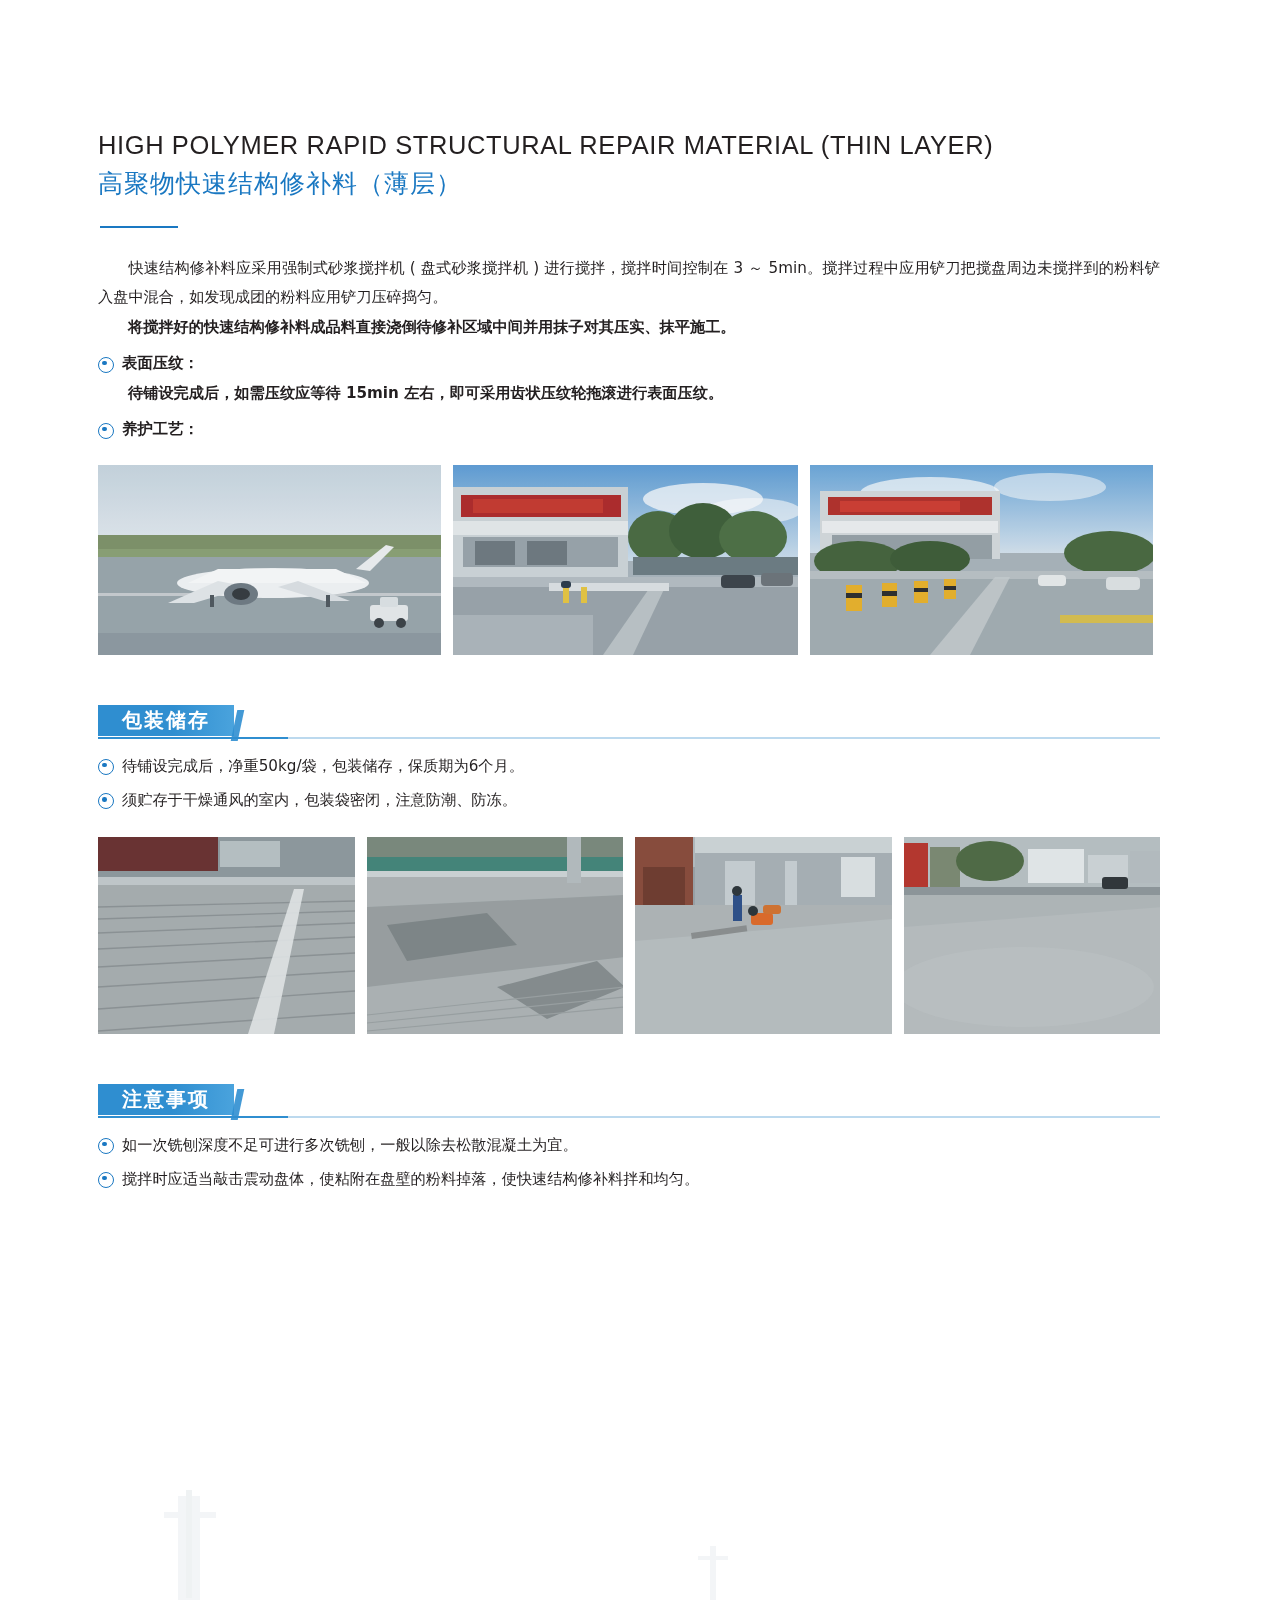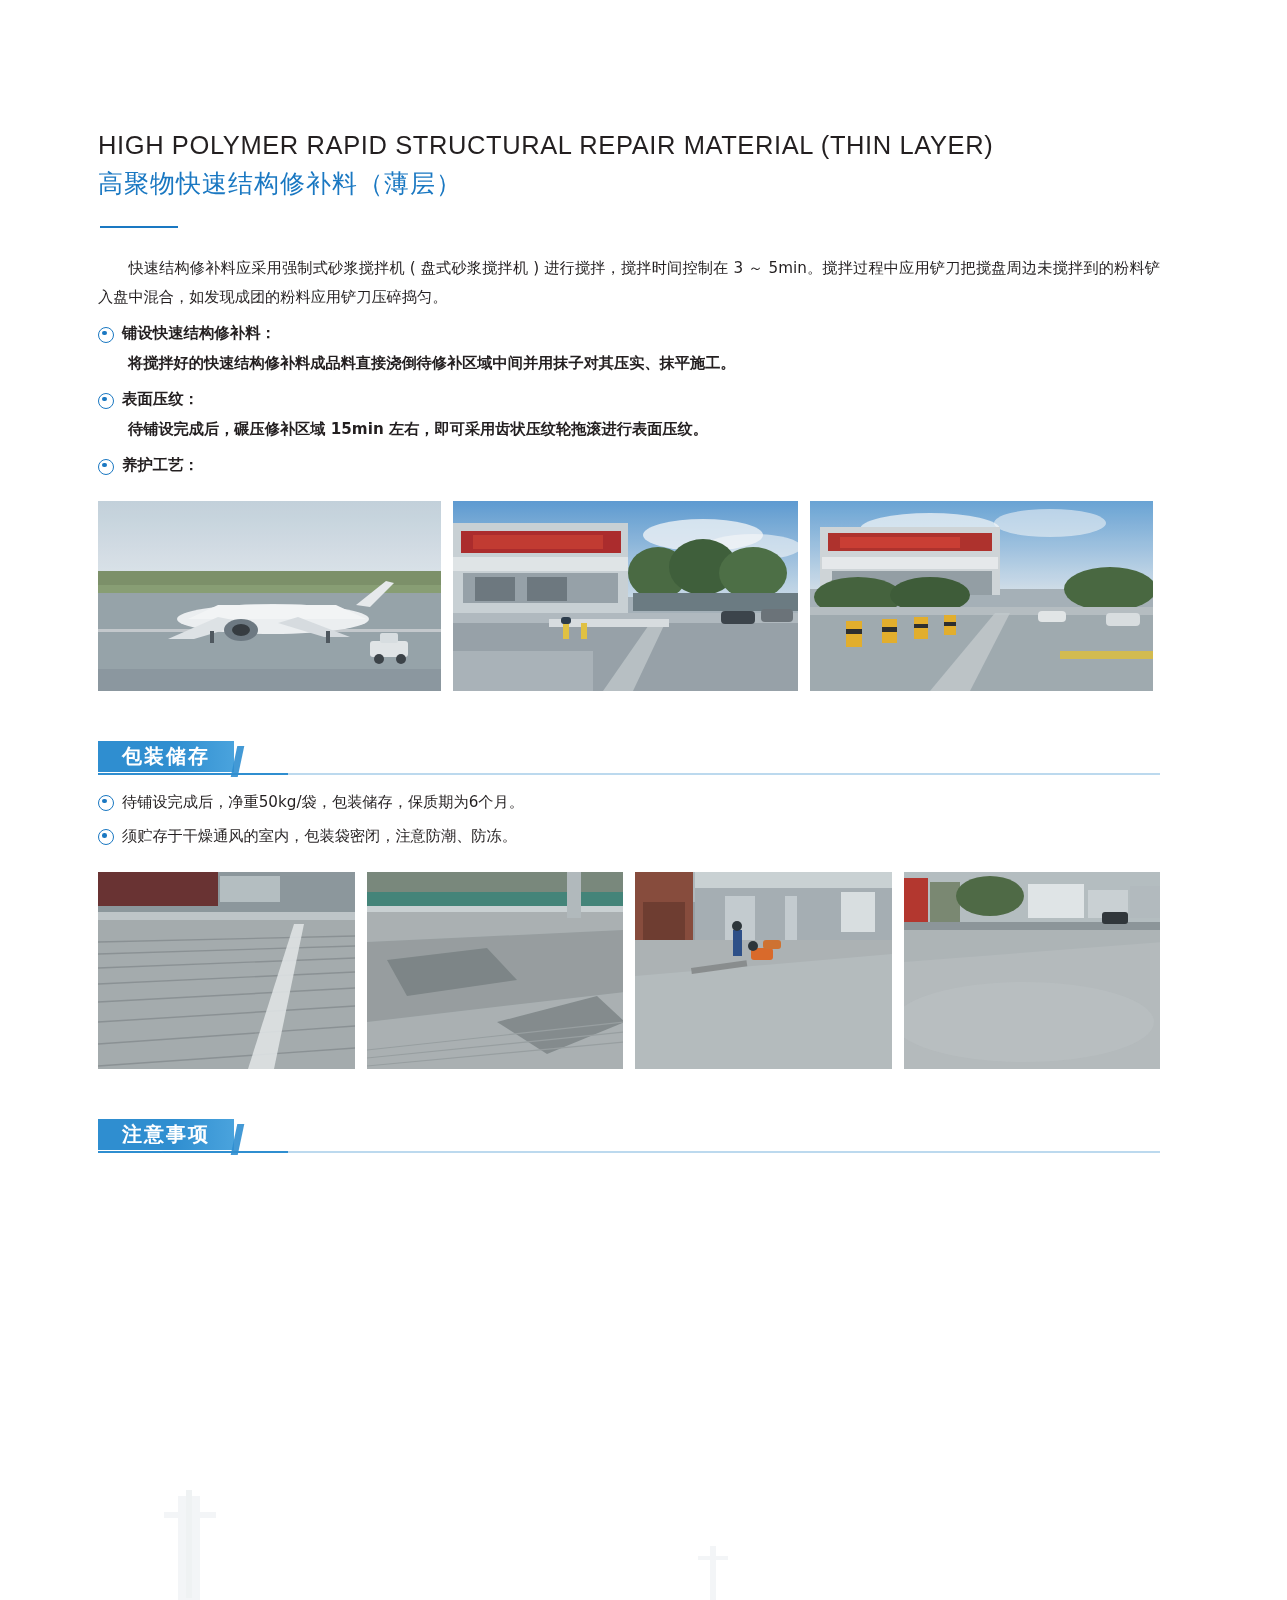--- a/index.html
+++ b/index.html
@@ -203,31 +203,27 @@
 <div class="page">
 
   <div class="content">
 
     <h1 class="title-en">HIGH POLYMER RAPID STRUCTURAL REPAIR MATERIAL (THIN LAYER)</h1>
     <h2 class="title-cn">高聚物快速结构修补料（薄层）</h2>
     <div class="title-rule"></div>
 
     <p class="para indent">快速结构修补料应采用强制式砂浆搅拌机 ( 盘式砂浆搅拌机 ) 进行搅拌，搅拌时间控制在 3 ～ 5min。搅拌过程中应用铲刀把搅盘周边未搅拌到的粉料铲入盘中混合，如发现成团的粉料应用铲刀压碎捣匀。</p>
 
-    <div class="bullet-row">
-      <span class="bullet-icon"></span>
-      <span class="bullet-label">铺设快速结构修补料：</span>
-    </div>
     <div class="bullet-sub">将搅拌好的快速结构修补料成品料直接浇倒待修补区域中间并用抹子对其压实、抹平施工。</div>
 
     <div class="bullet-row">
       <span class="bullet-icon"></span>
       <span class="bullet-label">表面压纹：</span>
     </div>
-    <div class="bullet-sub">待铺设完成后，碾压修补区域 15min 左右，即可采用齿状压纹轮拖滚进行表面压纹。</div>
+    <div class="bullet-sub">待铺设完成后，如需压纹应等待 15min 左右，即可采用齿状压纹轮拖滚进行表面压纹。</div>
 
     <div class="bullet-row">
       <span class="bullet-icon"></span>
       <span class="bullet-label">养护工艺：</span>
     </div>
 
     <div class="photo-row">
 
       <div class="photo" style="width:343px;height:190px;background:#9fb0bb;">
         <svg viewBox="0 0 343 190" width="343" height="190" preserveAspectRatio="none">
@@ -452,20 +448,30 @@
           </div>
         </div>
       </div>
     </div>
 
     <div class="section">
       <div class="section-head">
         <div class="tab">注意事项</div>
         <div class="rule"></div>
       </div>
+      <div class="section-body">
+        <div class="list-row">
+          <span class="bullet-icon"></span>
+          <span class="list-text">如一次铣刨深度不足可进行多次铣刨，一般以除去松散混凝土为宜。</span>
+        </div>
+        <div class="list-row">
+          <span class="bullet-icon"></span>
+          <span class="list-text">搅拌时应适当敲击震动盘体，使粘附在盘壁的粉料掉落，使快速结构修补料拌和均匀。</span>
+        </div>
+      </div>
     </div>
 
   </div>
 
   <svg class="footer-ghost" viewBox="0 0 620 110">
     <rect x="28" y="6" width="22" height="104" fill="#8fa5b5"></rect>
     <rect x="14" y="22" width="52" height="6" fill="#8fa5b5"></rect>
     <rect x="36" y="0" width="6" height="108" fill="#6d8596"></rect>
     <rect x="560" y="56" width="6" height="54" fill="#8fa5b5"></rect>
     <rect x="548" y="66" width="30" height="4" fill="#8fa5b5"></rect>

